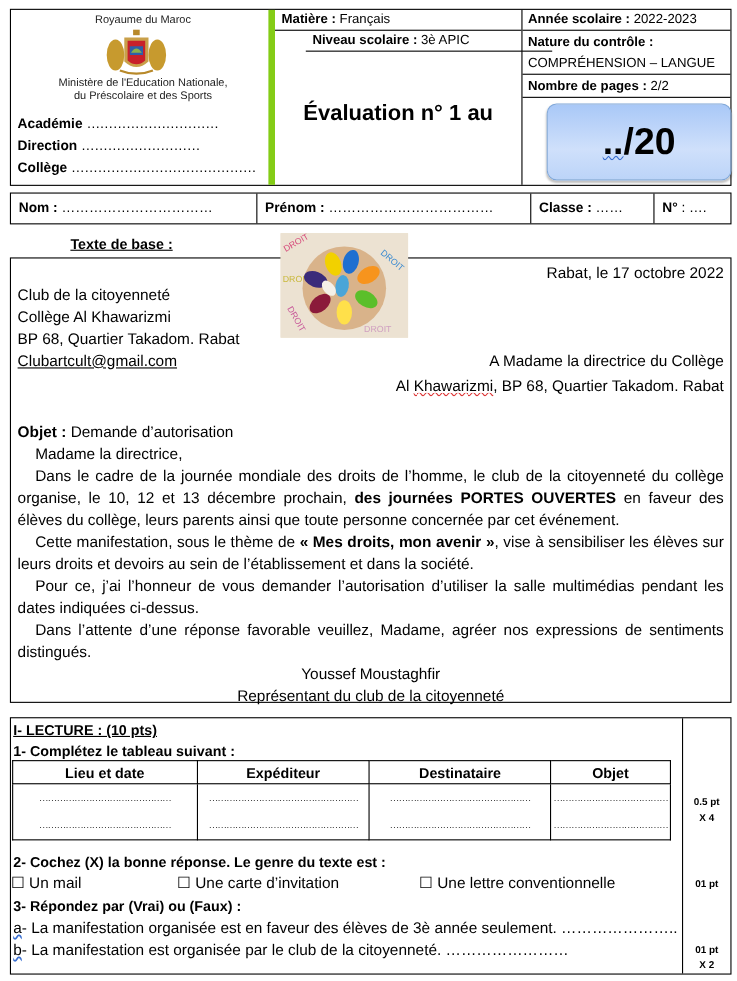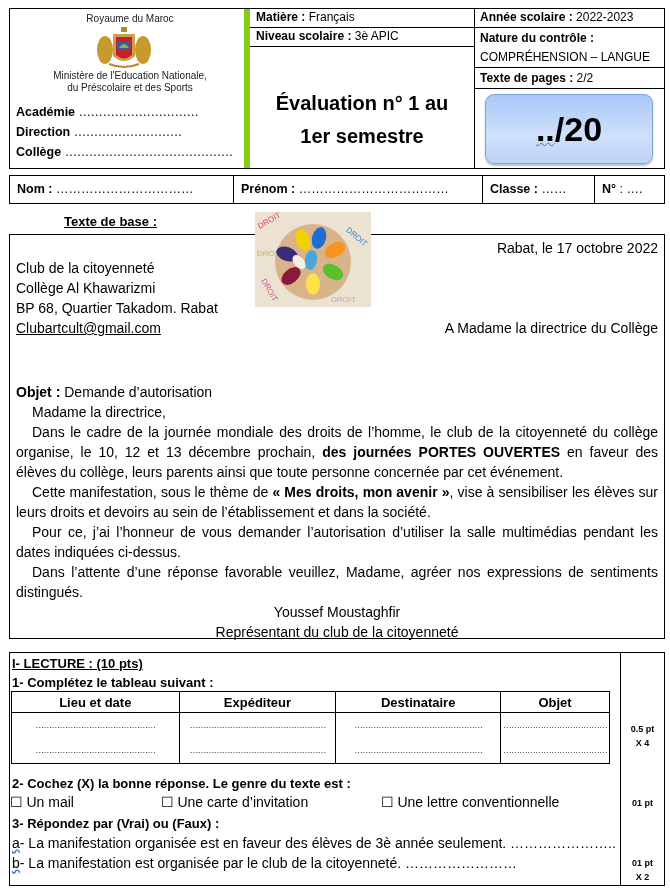--- a/index.html
+++ b/index.html
@@ -16,21 +16,21 @@
     .hdr-field { position: absolute; left: 6px; font-size: 12.5px; font-weight: bold; }
     .hdr-field .dots { font-weight: normal; letter-spacing: -0.5px; }
 
     #hdr-mid { left: 240px; top: 0; width: 225px; height: 159px; border-right: 1px solid #000; }
     .mid-row { position: absolute; left: 0; width: 224px; height: 19px; border-bottom: 1px solid #000; font-size: 12px; padding: 1px 6px; }
     .mid-row b { font-weight: bold; }
     .eval-title { position: absolute; left: 0; top: 78px; width: 224px; text-align: center; font-size: 20px; font-weight: bold; line-height: 33px; }
 
     #hdr-right { left: 465px; top: 0; width: 189px; height: 159px; }
     .right-row { position: absolute; left: 0; width: 189px; font-size: 12px; padding: 1px 5px; }
-    .score-box { position: absolute; left: 10px; top: 85px; width: 168px; height: 70px; border-radius: 9px; border: 1px solid #7ea6d8; background: linear-gradient(#a9c8f7, #cfe0fb 60%, #bcd4f8); box-shadow: 0 2px 2px rgba(0,0,0,0.25); text-align: center; font-size: 34px; font-weight: bold; line-height: 68px; }
+    .score-box { position: absolute; left: 22px; top: 85px; width: 168px; height: 70px; border-radius: 9px; border: 1px solid #7ea6d8; background: linear-gradient(#a9c8f7, #cfe0fb 60%, #bcd4f8); box-shadow: 0 2px 2px rgba(0,0,0,0.25); text-align: center; font-size: 34px; font-weight: bold; line-height: 68px; }
     .score-box .wavy { text-decoration: underline wavy #3a6fd1; text-decoration-thickness: 1px; }
 
     
     #student { left: 9px; top: 175px; width: 656px; height: 29px; border: 1px solid #000; font-size: 12.5px; }
     .st-cell { position: absolute; top: 0; height: 27px; line-height: 27px; padding-left: 7px; border-right: 1px solid #000; }
     .st-cell b { font-weight: bold; }
 
     
     .base-title { left: 19px; top: 214px; font-size: 13px; font-weight: bold; text-decoration: underline; margin-left: 45px; }
 
@@ -89,39 +89,38 @@
     <div class="hdr-field" style="top:136px;">
       <span>Collège</span>
       <span class="dots">……………………………………</span>
     </div>
   </div>
 
   <div id="hdr-mid" class="abs">
     <div class="mid-row" style="top:0;">
       <b>Matière :</b><span> Français</span>
     </div>
-    <div class="mid-row" style="top:19px;">
+    <div class="mid-row" style="top:19px;margin-left:28px;">
       <b>Niveau scolaire :</b><span> 3è APIC</span>
     </div>
     <div class="eval-title">
       <div>Évaluation n° 1 au</div>
-      <div>1er semestre</div>
     </div>
   </div>
 
   <div id="hdr-right" class="abs">
     <div class="right-row" style="top:0; height:19px; border-bottom:1px solid #000;">
       <b>Année scolaire :</b><span> 2022-2023</span>
     </div>
     <div class="right-row" style="top:19px; height:40px; border-bottom:1px solid #000; line-height:19px;">
       <b>Nature du contrôle :</b><br>
       <span>COMPRÉHENSION – LANGUE</span>
     </div>
     <div class="right-row" style="top:59px; height:21px; border-bottom:1px solid #000; line-height:18px;">
-      <b>Texte de pages :</b><span> 2/2</span>
+      <b>Nombre de pages :</b><span> 2/2</span>
     </div>
     <div class="score-box">
       <span class="wavy">..</span><span>/20</span>
     </div>
   </div>
 </div>
 
 <div id="student" class="abs">
   <div class="st-cell" style="left:0; width:224px;">
     <b>Nom :</b><span> ……………………………</span>
@@ -139,20 +138,23 @@
 
 <div class="abs base-title">Texte de base :</div>
 
 <div id="letter" class="abs">
   <div class="ltxt" style="right:6px; top:3px;">Rabat, le 17 octobre 2022</div>
   <div class="ltxt" style="left:6px; top:23px;">Club de la citoyenneté</div>
   <div class="ltxt" style="left:6px; top:43px;">Collège Al Khawarizmi</div>
   <div class="ltxt" style="left:6px; top:63px;">BP 68, Quartier Takadom. Rabat</div>
   <div class="ltxt" style="left:6px; top:83px; text-decoration:underline;">Clubartcult@gmail.com</div>
   <div class="ltxt" style="right:6px; top:83px;">A Madame la directrice du Collège</div>
+  <div class="ltxt" style="right:6px; top:105px;">
+    <span>Al </span><span class="wavy-red">Khawarizmi</span><span>, BP 68, Quartier Takadom. Rabat</span>
+  </div>
 
   <div class="ltxt" style="left:6px; top:147px;">
     <b>Objet :</b><span> Demande d’autorisation</span>
   </div>
   <div class="ltxt" style="left:22px; top:167px;">Madame la directrice,</div>
 
   <div class="para" style="top:187px;">
     <span class="indent"></span><span>Dans le cadre de la journée mondiale des droits de l’homme, le club de la citoyenneté du collège organise, le 10, 12 et 13 décembre prochain, </span><b>des journées PORTES OUVERTES</b><span> en faveur des élèves du collège, leurs parents ainsi que toute personne concernée par cet événement.</span>
   </div>
   <div class="para" style="top:247px;">

